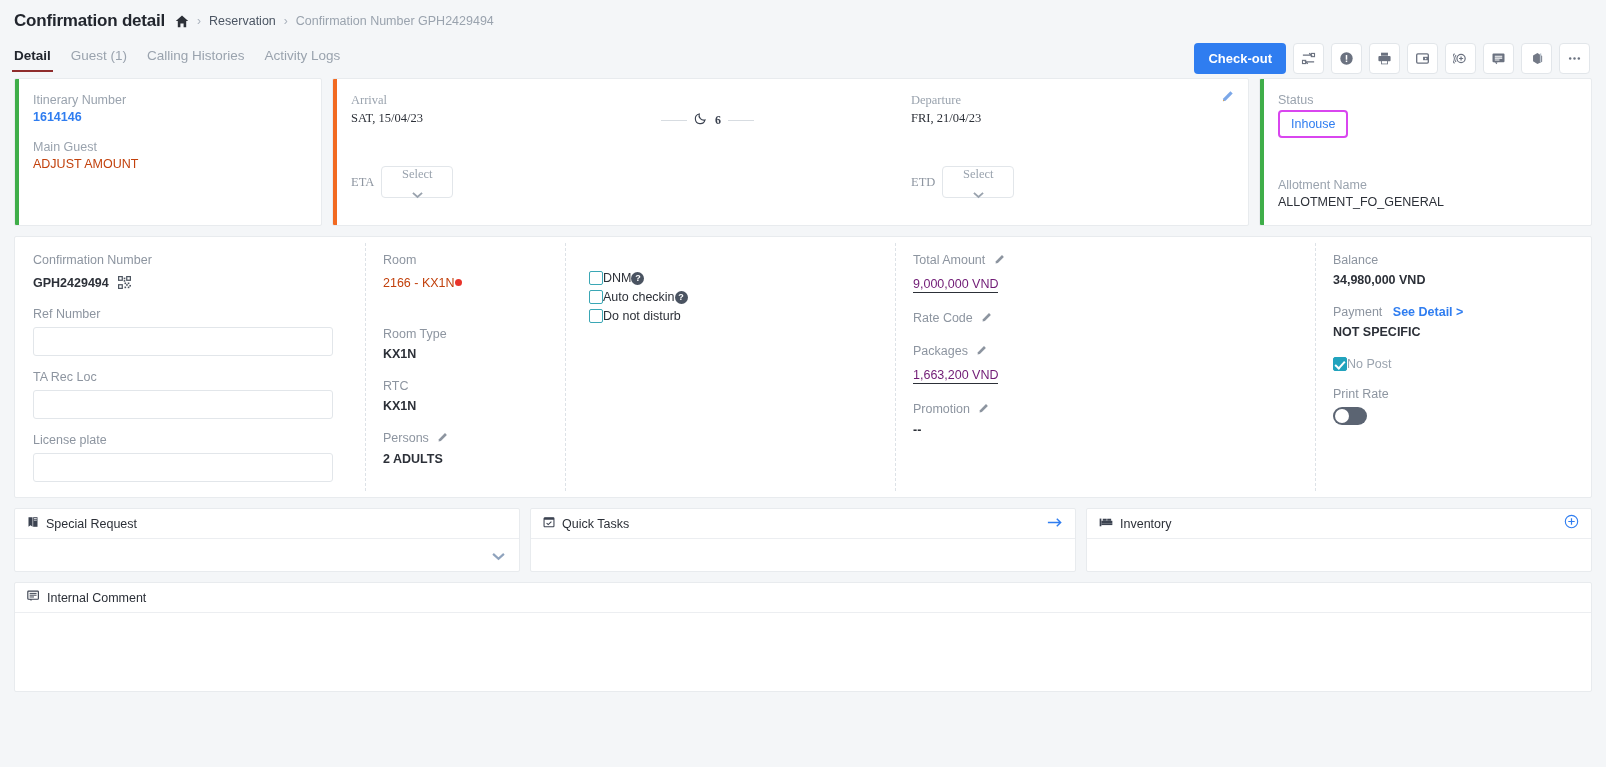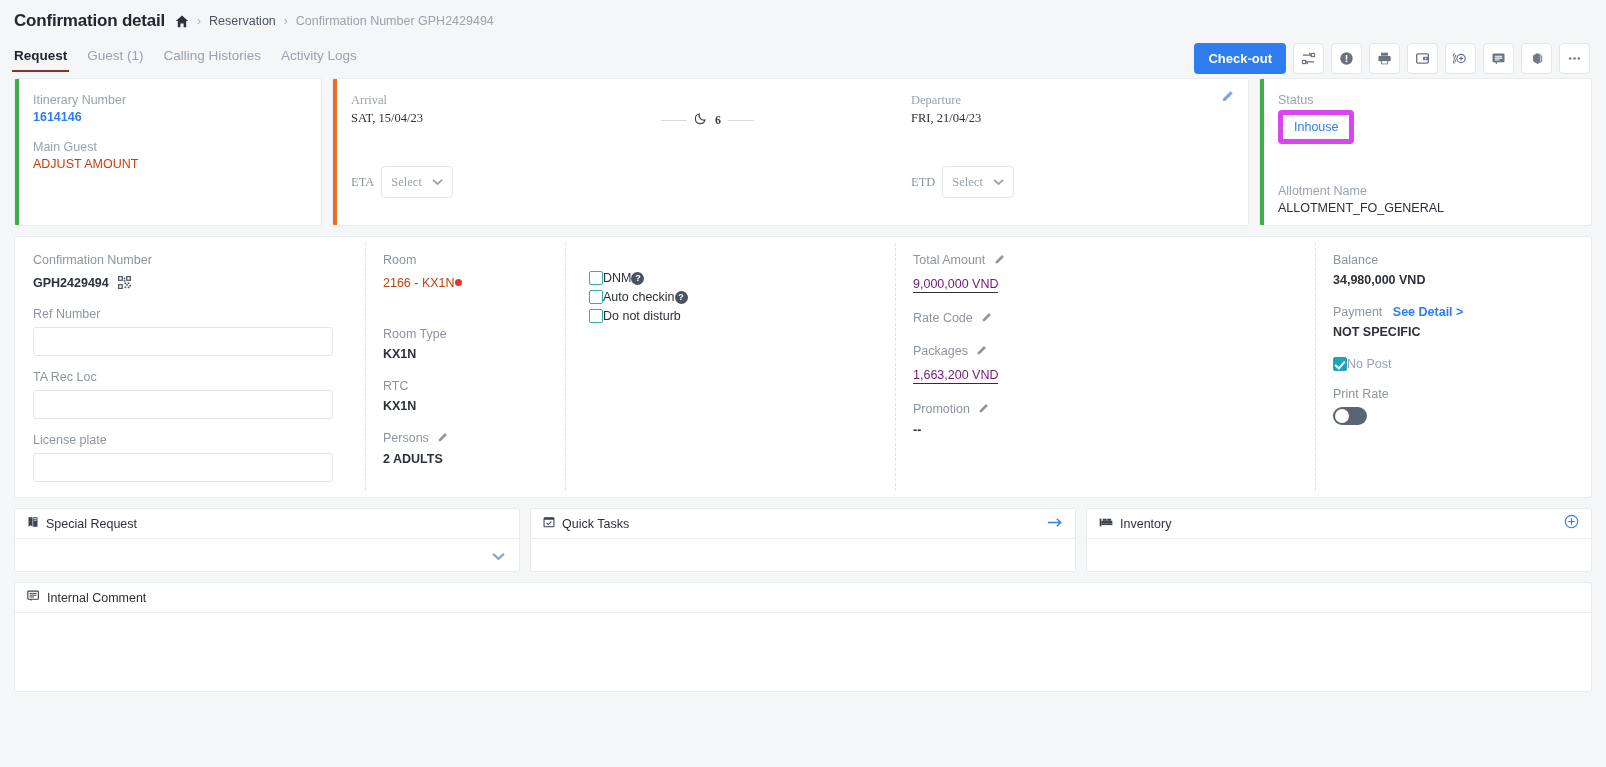--- a/index.html
+++ b/index.html
@@ -71,28 +71,28 @@
   }
   .nights .line { width: 26px; height: 1px; background: #d7dce1; }
   .nights .num { font-size: 12px; color: #3b4250; font-weight: bold; }
   .moon { color: #3b4250; }
 
   .eta-row { display: flex; align-items: center; gap: 7px; margin-top: 40px; }
   .eta-lbl { font-size: 12.5px; color: #8d95a0; }
   .select-box {
     border: 1px solid #e2e6ea; border-radius: 4px; height: 32px; min-width: 72px;
     display: flex; align-items: center; justify-content: space-between; gap: 6px;
-    padding: 0 9px; background: #fff; cursor: pointer;
+    padding: 0 9px; background: #fff; cursor: pointer; flex-direction: column;
   }
   .select-box span { font-size: 12.5px; color: #9aa3ae; }
   .chev { color: #7f8a99; }
 
   .pencil-top { position: absolute; right: 14px; top: 10px; cursor: pointer; }
   .pill-status {
-    display: inline-block; border: 5px solid #d946ef; border-radius: 4px;
+    display: inline-block; border: 2px solid #d946ef; border-radius: 4px;
     color: #2f7df0; font-size: 12.5px; padding: 5px 11px; background: #fff; cursor: pointer;
   }
 
   
   .detail-panel {
     margin: 10px 14px 0 14px; background: #fff; border: 1px solid #e8ebee;
     border-radius: 2px; height: 262px; display: flex; position: relative;
   }
   .dcol { padding: 16px 0 0 18px; position: relative; }
   .dcol + .dcol::before {
@@ -180,21 +180,21 @@
       </span>
       <span class="crumb-sep">›</span>
       <span class="crumb-link">Reservation</span>
       <span class="crumb-sep">›</span>
       <span class="crumb-current">Confirmation Number GPH2429494</span>
     </div>
   </div>
 
   <div class="tabsrow">
     <div class="tabs">
-      <div class="tab active">Request</div>
+      <div class="tab active">Detail</div>
       <div class="tab">Guest (1)</div>
       <div class="tab">Calling Histories</div>
       <div class="tab">Activity Logs</div>
     </div>
   </div>
 
   <div class="toolbar">
     <button class="btn-primary">Check-out</button>
 
     <div class="icon-btn">

